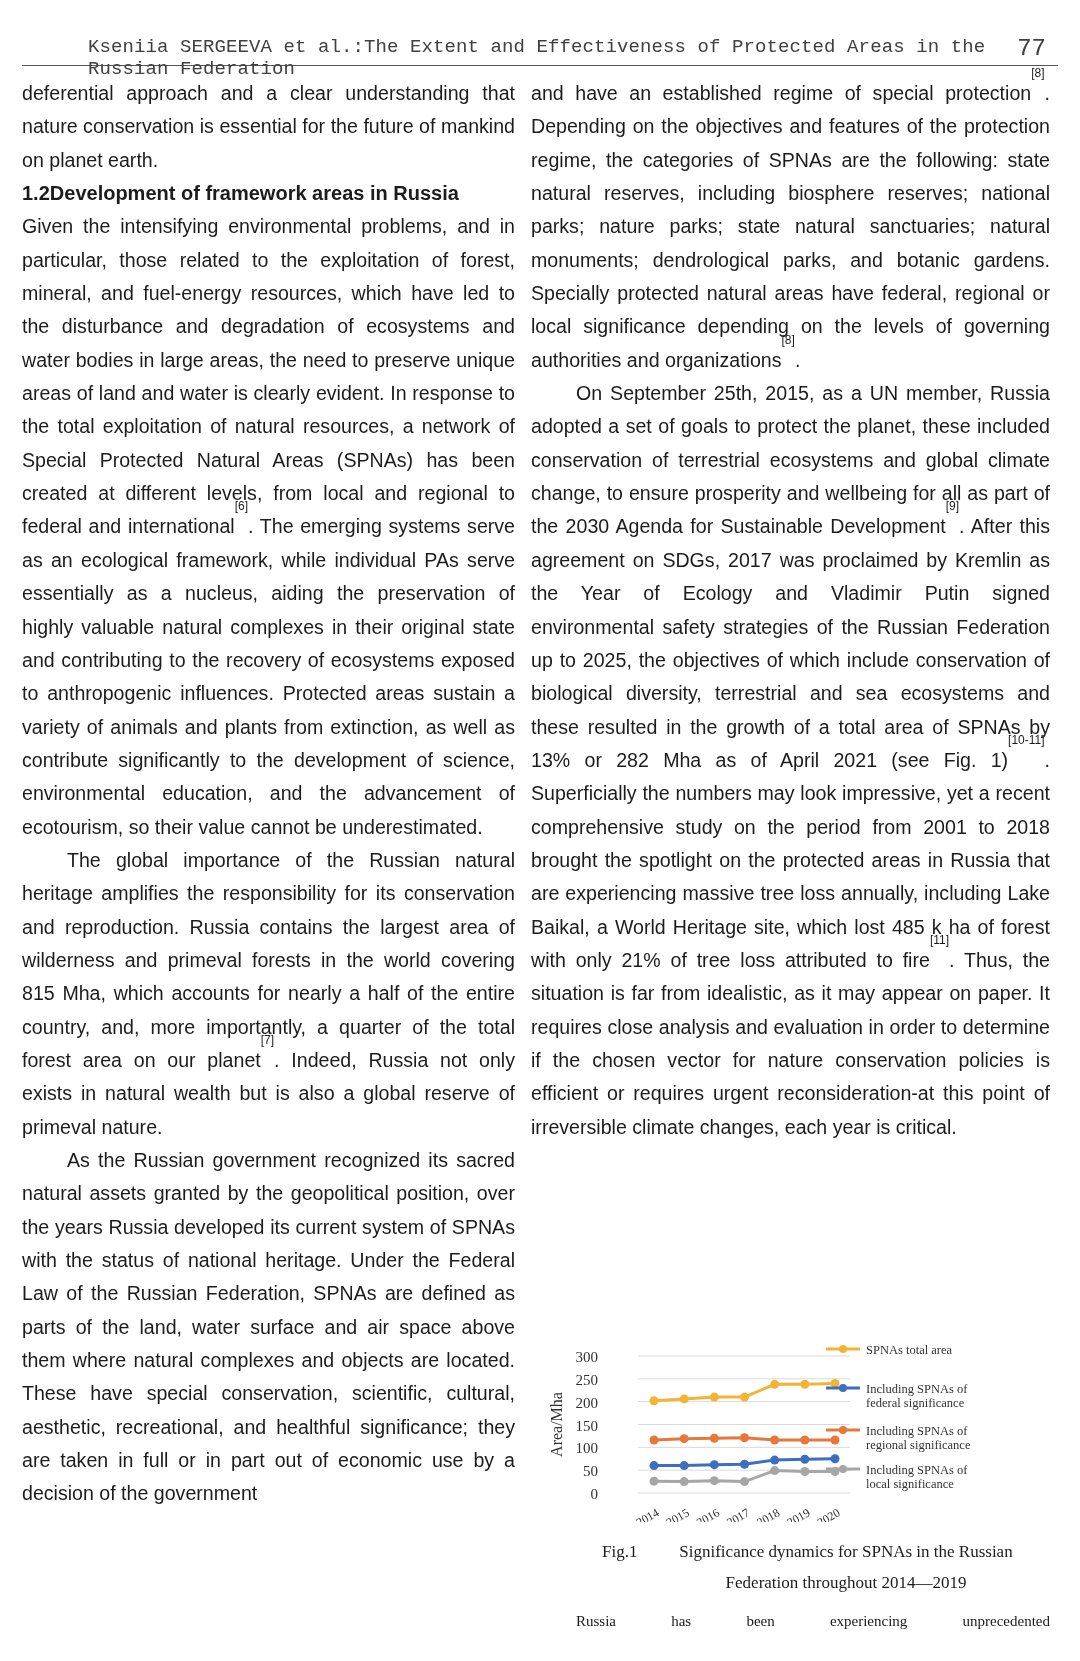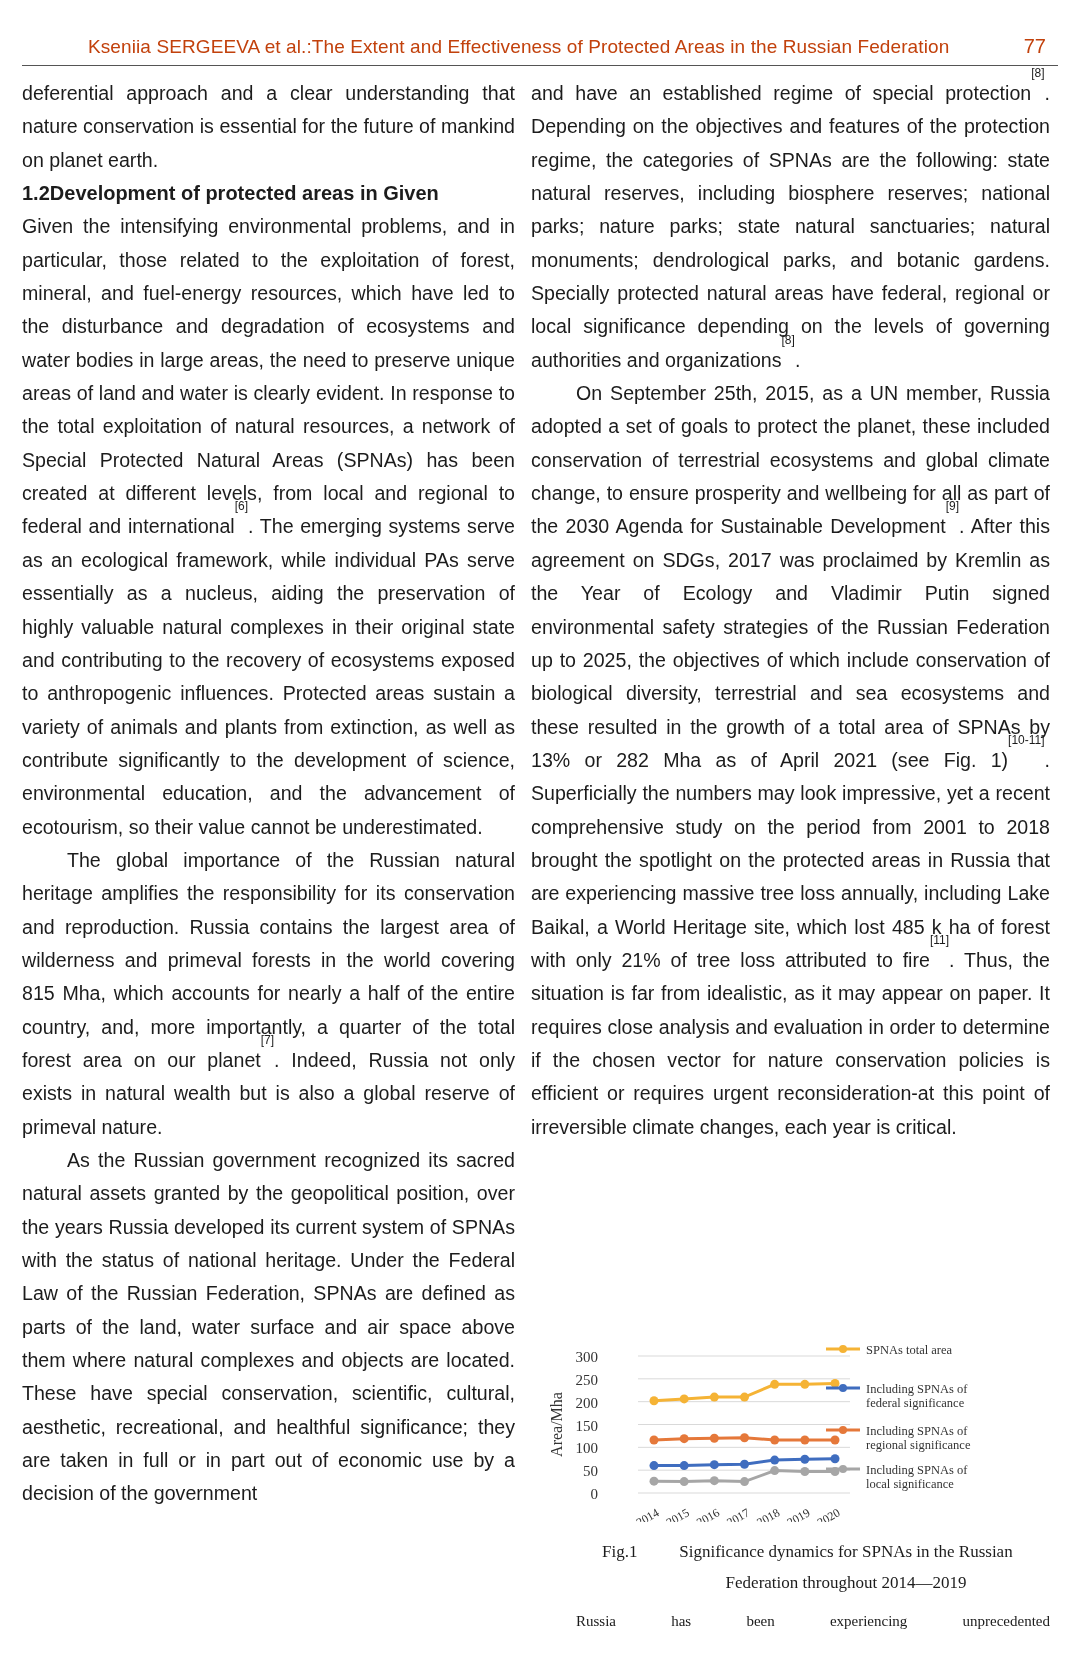--- a/index.html
+++ b/index.html
@@ -1,23 +1,23 @@
 <!DOCTYPE html>
 <html><head>
 <meta charset="utf-8">
 <style>
   html, body { margin:0; padding:0; background:#ffffff; }
   body { width:1080px; height:1661px; position:relative; overflow:hidden; color:#1a1a1a; }
   .running-head {
     position:absolute; left:22px; top:30px; width:1036px; height:36px;
-    font-family:Liberation Sans, sans-serif; font-size:19px; color:#c2410c;
+    font-family:Liberation Mono, monospace; font-size:19px; color:#404040;
     border-bottom:1.5px solid #555; box-sizing:border-box;
   }
   .running-head .rh-title { position:absolute; left:66px; top:6px; letter-spacing:0.1px; }
-  .running-head .rh-page { position:absolute; right:12px; top:5px; font-size:20px; }
+  .running-head .rh-page { position:absolute; right:12px; top:5px; font-size:24px; }
   .col {
     position:absolute; top:77px;
     font-family:Liberation Sans, sans-serif; font-size:19.6px; line-height:33.35px;
     text-align:justify; color:#1c1c1c;
   }
   .col-left { left:22px; width:493px; }
   .col-right { left:531px; width:519px; }
   .col p { margin:0; }
   .indent { text-indent:45px; }
   .section-heading { font-weight:bold; margin:0; font-size:20px; }
@@ -41,21 +41,21 @@
 <body>
 
 <div class="running-head">
   <span class="rh-title">Kseniia SERGEEVA et al.:The Extent and Effectiveness of Protected Areas in the Russian Federation</span>
   <span class="rh-page">77</span>
 </div>
 
 <div class="col col-left">
   <p>deferential approach and a clear understanding that nature conservation is essential for the future of mankind on planet earth.</p>
   <h2 class="section-heading">
-    <span class="num">1.2</span><span>Development of protected areas in Given</span>
+    <span class="num">1.2</span><span>Development of framework areas in Russia</span>
   </h2>
   <p><span>Given the intensifying environmental problems, and in particular, those related to the exploitation of forest, mineral, and fuel-energy resources, which have led to the disturbance and degradation of ecosystems and water bodies in large areas, the need to preserve unique areas of land and water is clearly evident. In response to the total exploitation of natural resources, a network of Special Protected Natural Areas (SPNAs) has been created at different levels, from local and regional to federal and international</span><sup class="ref">[6]</sup><span>. The emerging systems serve as an ecological framework, while individual PAs serve essentially as a nucleus, aiding the preservation of highly valuable natural complexes in their original state and contributing to the recovery of ecosystems exposed to anthropogenic influences. Protected areas sustain a variety of animals and plants from extinction, as well as contribute significantly to the development of science, environmental education, and the advancement of ecotourism, so their value cannot be underestimated.</span></p>
   <p class="indent"><span>The global importance of the Russian natural heritage amplifies the responsibility for its conservation and reproduction. Russia contains the largest area of wilderness and primeval forests in the world covering 815 Mha, which accounts for nearly a half of the entire country, and, more importantly, a quarter of the total forest area on our planet</span><sup class="ref">[7]</sup><span>. Indeed, Russia not only exists in natural wealth but is also a global reserve of primeval nature.</span></p>
   <p class="indent">As the Russian government recognized its sacred natural assets granted by the geopolitical position, over the years Russia developed its current system of SPNAs with the status of national heritage. Under the Federal Law of the Russian Federation, SPNAs are defined as parts of the land, water surface and air space above them where natural complexes and objects are located. These have special conservation, scientific, cultural, aesthetic, recreational, and healthful significance; they are taken in full or in part out of economic use by a decision of the government</p>
 </div>
 
 <div class="col col-right">
   <p><span>and have an established regime of special protection</span><sup class="ref">[8]</sup><span>. Depending on the objectives and features of the protection regime, the categories of SPNAs are the following: state natural reserves, including biosphere reserves; national parks; nature parks; state natural sanctuaries; natural monuments; dendrological parks, and botanic gardens. Specially protected natural areas have federal, regional or local significance depending on the levels of governing authorities and organizations</span><sup class="ref">[8]</sup><span>.</span></p>
   <p class="indent"><span>On September 25th, 2015, as a UN member, Russia adopted a set of goals to protect the planet, these included conservation of terrestrial ecosystems and global climate change, to ensure prosperity and wellbeing for all as part of the 2030 Agenda for Sustainable Development</span><sup class="ref">[9]</sup><span>. After this agreement on SDGs, 2017 was proclaimed by Kremlin as the Year of Ecology and Vladimir Putin signed environmental safety strategies of the Russian Federation up to 2025, the objectives of which include conservation of biological diversity, terrestrial and sea ecosystems and these resulted in the growth of a total area of SPNAs by 13% or 282 Mha as of April 2021 (see Fig. 1)</span><sup class="ref">[10-11]</sup><span>. Superficially the numbers may look impressive, yet a recent comprehensive study on the period from 2001 to 2018 brought the spotlight on the protected areas in Russia that are experiencing massive tree loss annually, including Lake Baikal, a World Heritage site, which lost 485 k ha of forest with only 21% of tree loss attributed to fire</span><sup class="ref">[11]</sup><span>. Thus, the situation is far from idealistic, as it may appear on paper. It requires close analysis and evaluation in order to determine if the chosen vector for nature conservation policies is efficient or requires urgent reconsideration-at this point of irreversible climate changes, each year is critical.</span></p>
 </div>

